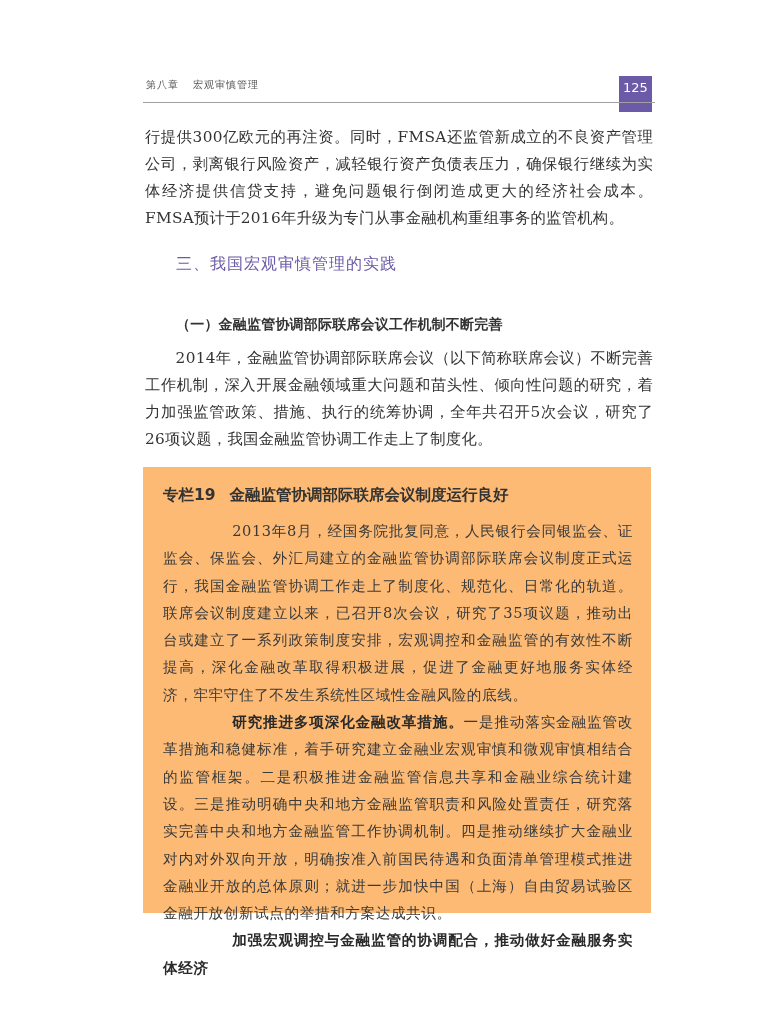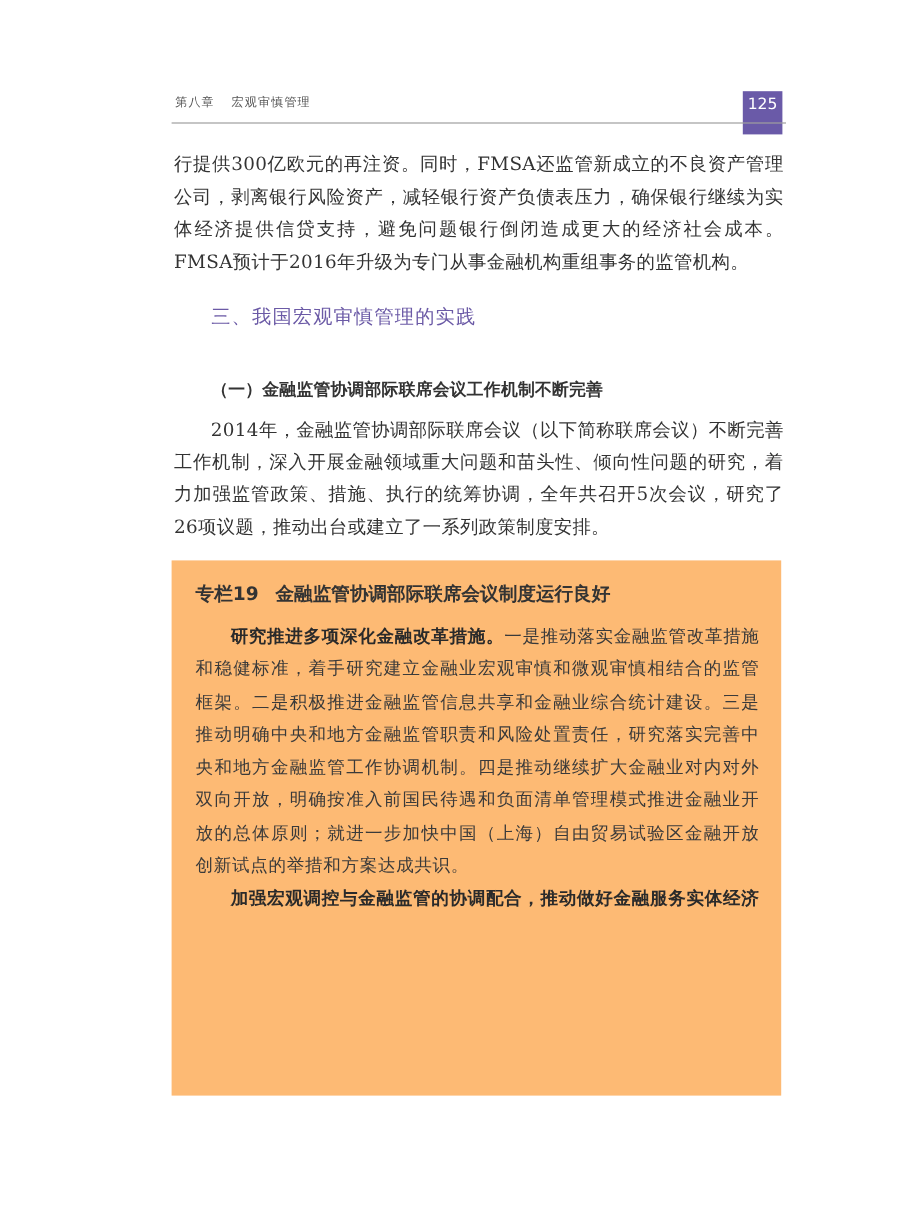--- a/index.html
+++ b/index.html
@@ -32,38 +32,39 @@
     position: absolute; left: 143px; top: 467px; width: 508px; height: 446px; background: #fdba74;
   }
   .box-title {
     position: absolute; left: 20px; top: 18px; font-family: "DejaVu Sans", sans-serif; font-size: 15.5px; color: #333; font-weight: bold;
   }
   .box-title .sp { display: inline-block; width: 14px; }
   .box-body {
     position: absolute; left: 20px; top: 50px; width: 470px; font-size: 14.6px; line-height: 27.3px; color: #3a3a3a; text-align: justify; letter-spacing: 0.6px;
   }
   .box-body p { margin: 0; text-indent: 2em; }
-  .box-body b { font-weight: bold; color: #2a2a2a; }
+  .box-body b { font-weight: bold; color: #2a2a2a; margin-left: 40px; }
 </style>
 </head>
 <body>
 
 <div>
   <div class="header-title"><span>第八章</span><span class="sp"></span><span>宏观审慎管理</span></div>
   <div class="page-num">125</div>
   <div class="header-line"></div>
 </div>
 
 <div class="para" style="top:124px;">行提供300亿欧元的再注资。同时，FMSA还监管新成立的不良资产管理公司，剥离银行风险资产，减轻银行资产负债表压力，确保银行继续为实体经济提供信贷支持，避免问题银行倒闭造成更大的经济社会成本。FMSA预计于2016年升级为专门从事金融机构重组事务的监管机构。</div>
 
 <div class="section-heading">三、我国宏观审慎管理的实践</div>
 
 <div class="sub-heading">（一）金融监管协调部际联席会议工作机制不断完善</div>
 
-<div class="para indent" style="top:345px;">2014年，金融监管协调部际联席会议（以下简称联席会议）不断完善工作机制，深入开展金融领域重大问题和苗头性、倾向性问题的研究，着力加强监管政策、措施、执行的统筹协调，全年共召开5次会议，研究了26项议题，推动出台或建立了一系列政策制度安排。</div>
+<div class="para indent" style="top:345px;">2014年，金融监管协调部际联席会议（以下简称联席会议）不断完善工作机制，深入开展金融领域重大问题和苗头性、倾向性问题的研究，着力加强监管政策、措施、执行的统筹协调，全年共召开5次会议，研究了26项议题，我国金融监管协调工作走上了制度化。</div>
 
 <div class="box">
   <div class="box-title"><span>专栏19</span><span class="sp"></span><span>金融监管协调部际联席会议制度运行良好</span></div>
   <div class="box-body">
+    <p><b></b><span>2013年8月，经国务院批复同意，人民银行会同银监会、证监会、保监会、外汇局建立的金融监管协调部际联席会议制度正式运行，我国金融监管协调工作走上了制度化、规范化、日常化的轨道。联席会议制度建立以来，已召开8次会议，研究了35项议题，推动出台或建立了一系列政策制度安排，宏观调控和金融监管的有效性不断提高，深化金融改革取得积极进展，促进了金融更好地服务实体经济，牢牢守住了不发生系统性区域性金融风险的底线。</span></p>
     <p><b>研究推进多项深化金融改革措施。</b><span>一是推动落实金融监管改革措施和稳健标准，着手研究建立金融业宏观审慎和微观审慎相结合的监管框架。二是积极推进金融监管信息共享和金融业综合统计建设。三是推动明确中央和地方金融监管职责和风险处置责任，研究落实完善中央和地方金融监管工作协调机制。四是推动继续扩大金融业对内对外双向开放，明确按准入前国民待遇和负面清单管理模式推进金融业开放的总体原则；就进一步加快中国（上海）自由贸易试验区金融开放创新试点的举措和方案达成共识。</span></p>
     <p><b>加强宏观调控与金融监管的协调配合，推动做好金融服务实体经济</b><span></span></p>
   </div>
 </div>
 
 </body></html>

